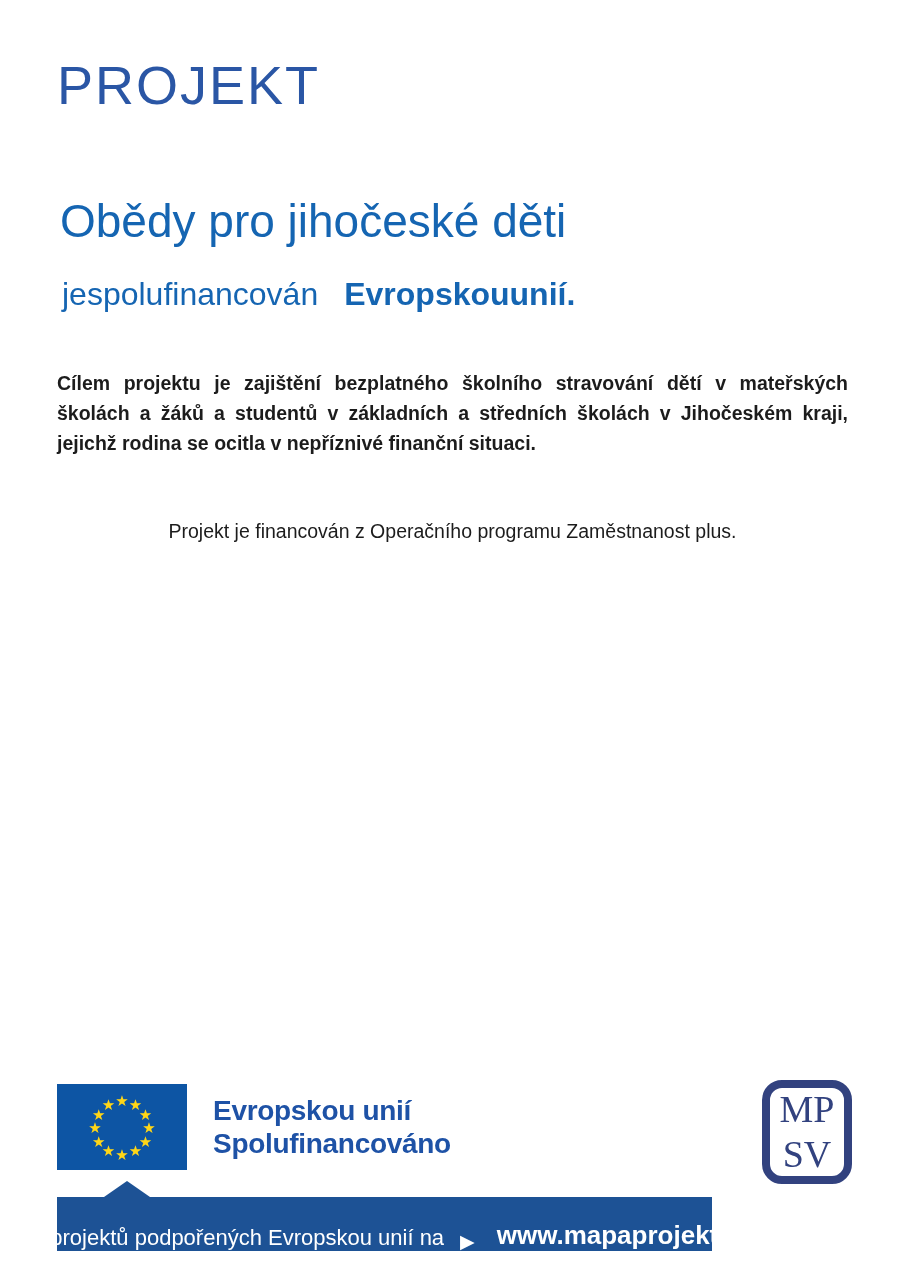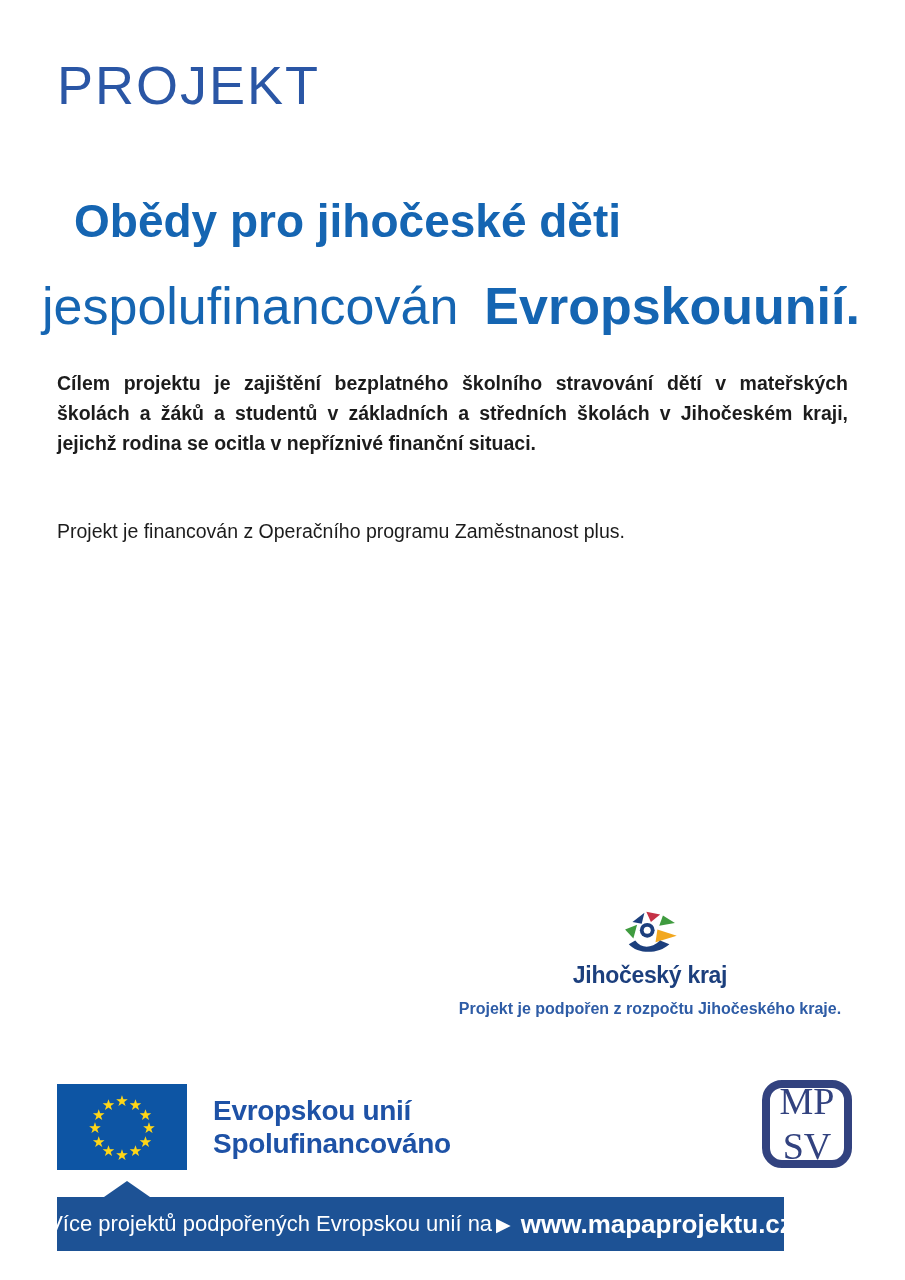--- a/index.html
+++ b/index.html
@@ -19,47 +19,47 @@
   .kicker {
     position: absolute;
     left: 57px; top: 38px;
     font-size: 54px;
     font-weight: 200;
     letter-spacing: 2px;
     color: var(--kicker-blue);
   }
   .title {
     position: absolute;
-    left: 74px; top: 178px;
+    left: 60px; top: 178px;
     font-size: 46px;
-    font-weight: 700;
+    font-weight: 400;
     color: var(--title-blue);
     white-space: nowrap;
   }
   .subtitle {
     position: absolute;
-    left: 42px; top: 260px;
-    font-size: 52px;
+    left: 62px; top: 260px;
+    font-size: 32px;
     color: var(--title-blue);
     white-space: nowrap;
   }
   .subtitle .sub-regular { font-weight: 400; }
   .subtitle .sub-bold { font-weight: 700; margin-left: 26px; }
 
   
   .para {
     position: absolute;
     left: 57px;
     width: 791px;
     font-size: 19.5px;
     line-height: 30px;
     color: var(--body-text);
   }
   .para-1 { top: 352px; text-align: justify; font-weight: bold; }
-  .para-2 { top: 500px; }
+  .para-2 { top: 500px; text-align: center; }
 
   
   .region-block {
     position: absolute;
     right: 50px; top: 894px;
     width: 410px;
     text-align: center;
   }
   .region-logo { display: block; margin: 0 auto; }
   .region-name {
@@ -103,47 +103,47 @@
     line-height: 33px;
     font-weight: 700;
     letter-spacing: -0.3px;
     color: var(--eu-text-blue);
   }
 
   
   .mpsv {
     position: absolute;
     left: 762px; top: 1064px;
-    width: 90px; height: 88px;
+    width: 90px; height: 104px;
     border: 8px solid var(--mpsv-navy);
     border-radius: 20px;
     display: flex;
     flex-direction: column;
     align-items: center;
     justify-content: center;
     background: #ffffff;
     gap: 12px;
   }
   .mpsv span {
     font-family: "Liberation Serif", serif;
     font-size: 38px;
     line-height: 33px;
     color: var(--mpsv-navy);
   }
 
   
   .footer-bar {
     position: absolute;
     left: 57px; top: 1181px;
-    width: 727px; height: 54px;
+    width: 655px; height: 54px;
     background: var(--bar-blue);
     display: flex;
-    align-items: center;
+    align-items: flex-end;
     justify-content: center;
-    gap: 2px;
+    gap: 14px;
   }
   .footer-bar .notch {
     position: absolute;
     top: -16px; left: 47px;
     width: 0; height: 0;
     border-left: 23px solid transparent;
     border-right: 23px solid transparent;
     border-bottom: 16px solid var(--bar-blue);
   }
   .footer-text {
@@ -174,34 +174,20 @@
 
   <h1 class="title">Obědy pro jihočeské děti</h1>
 
   <div class="subtitle">
     <span class="sub-regular">jespolufinancován</span><span class="sub-bold">Evropskouunií.</span>
   </div>
 
   <p class="para para-1">Cílem projektu je zajištění bezplatného školního stravování dětí v mateřských školách a žáků a studentů v základních a středních školách v Jihočeském kraji, jejichž rodina se ocitla v nepříznivé finanční situaci.</p>
   <p class="para para-2">Projekt je financován z Operačního programu Zaměstnanost plus.</p>
 
-  <div class="region-block">
-    <svg class="region-logo" width="60" height="48" viewBox="0 0 64 52" aria-hidden="true">
-      <path d="M13 13 L26 3 L23 15 Z" fill="var(--jk-navy)"></path>
-      <path d="M28 2 L43 5 L33 13 Z" fill="var(--jk-red)"></path>
-      <path d="M46 6 L59 14 L42 17 Z" fill="var(--jk-green)"></path>
-      <path d="M5 21 L18 16 L14 31 Z" fill="var(--jk-green)"></path>
-      <path d="M40 21 L61 28 L38 35 Z" fill="var(--jk-yellow)"></path>
-      <path d="M9 37 C19 48 41 48 53 37 L43 33 C33 42 23 42 16 33 Z" fill="var(--jk-navy)"></path>
-      <circle cx="29" cy="22" r="8" fill="var(--jk-navy)"></circle>
-      <circle cx="29" cy="22" r="3.8" fill="#ffffff"></circle>
-    </svg>
-    <div class="region-name">Jihočeský kraj</div>
-    <div class="region-note">Projekt je podpořen z rozpočtu Jihočeského kraje.</div>
-  </div>
 
   <div class="eu-block">
     <div class="eu-flag" id="eu-flag">
         <span class="star" style="left: 65px; top: 16px;">★</span>
         <span class="star" style="left: 78.5px; top: 19.6173px;">★</span>
         <span class="star" style="left: 88.3827px; top: 29.5px;">★</span>
         <span class="star" style="left: 92px; top: 43px;">★</span>
         <span class="star" style="left: 88.3827px; top: 56.5px;">★</span>
         <span class="star" style="left: 78.5px; top: 66.3827px;">★</span>
         <span class="star" style="left: 65px; top: 70px;">★</span>

